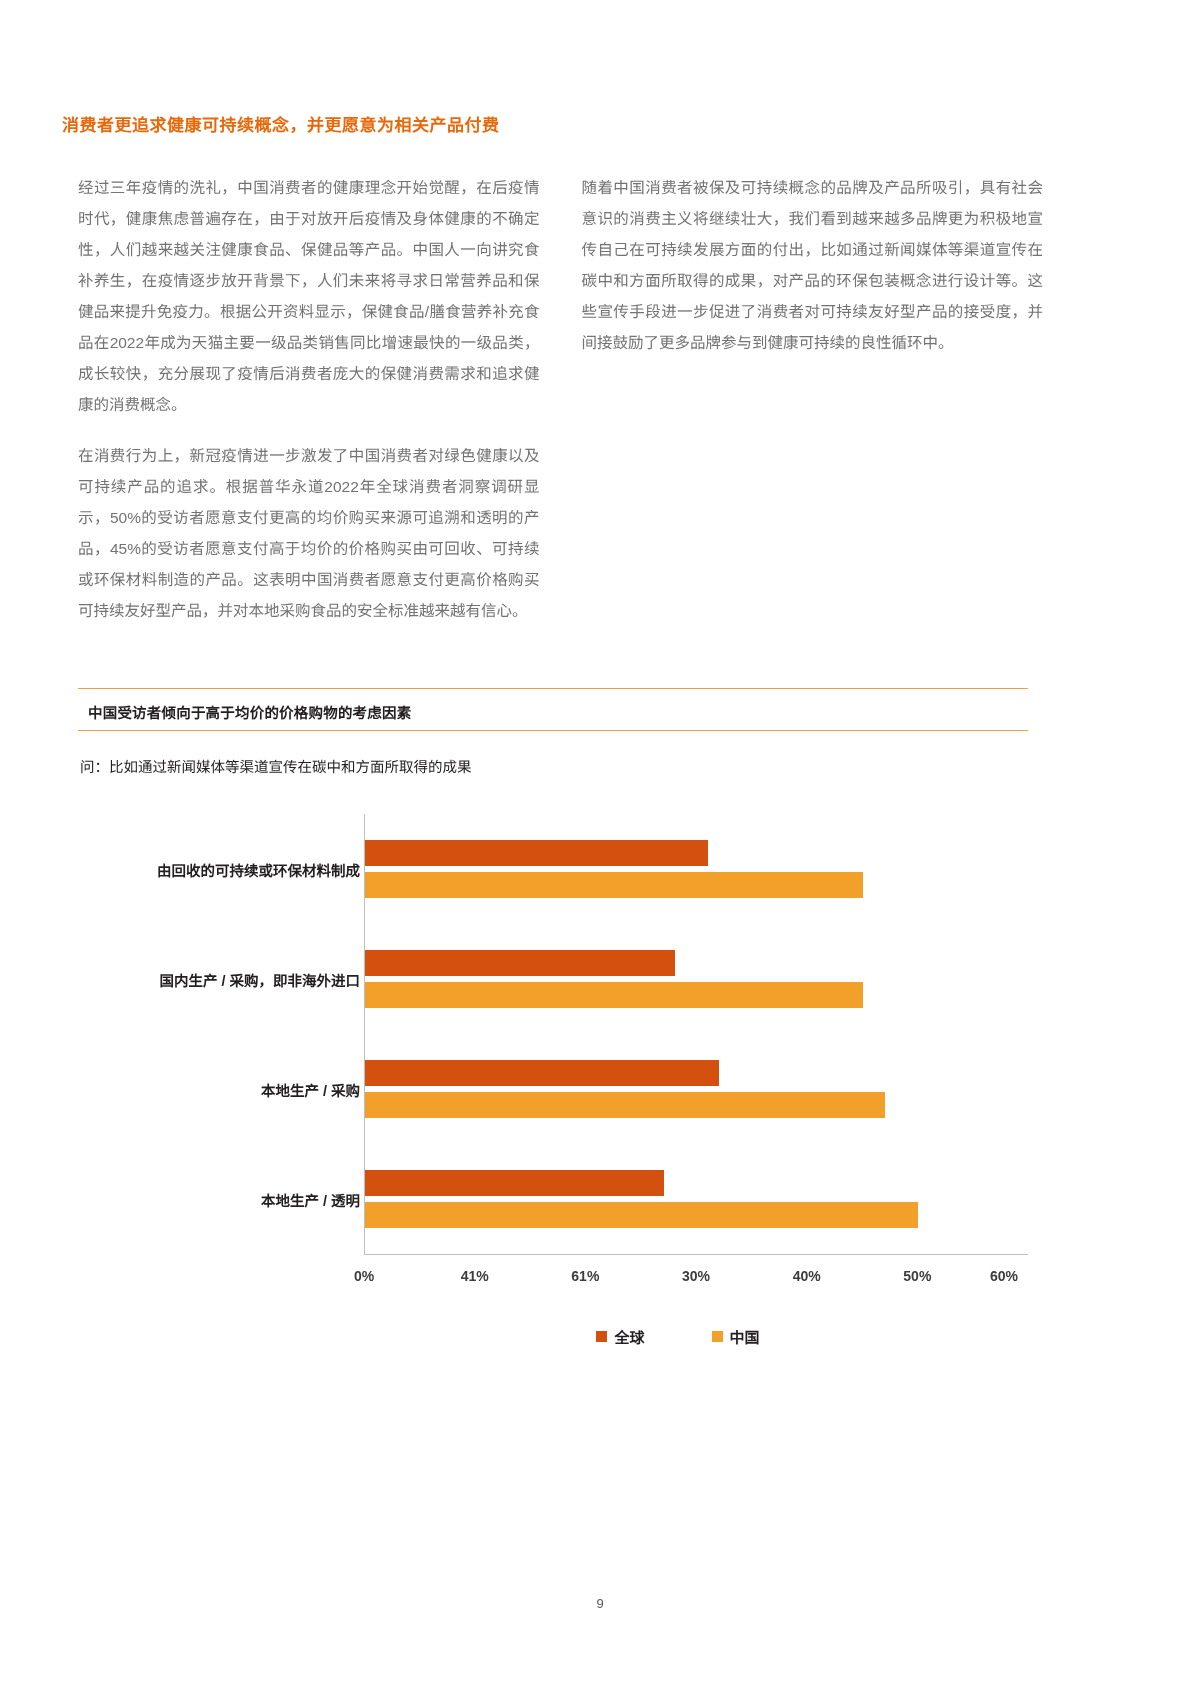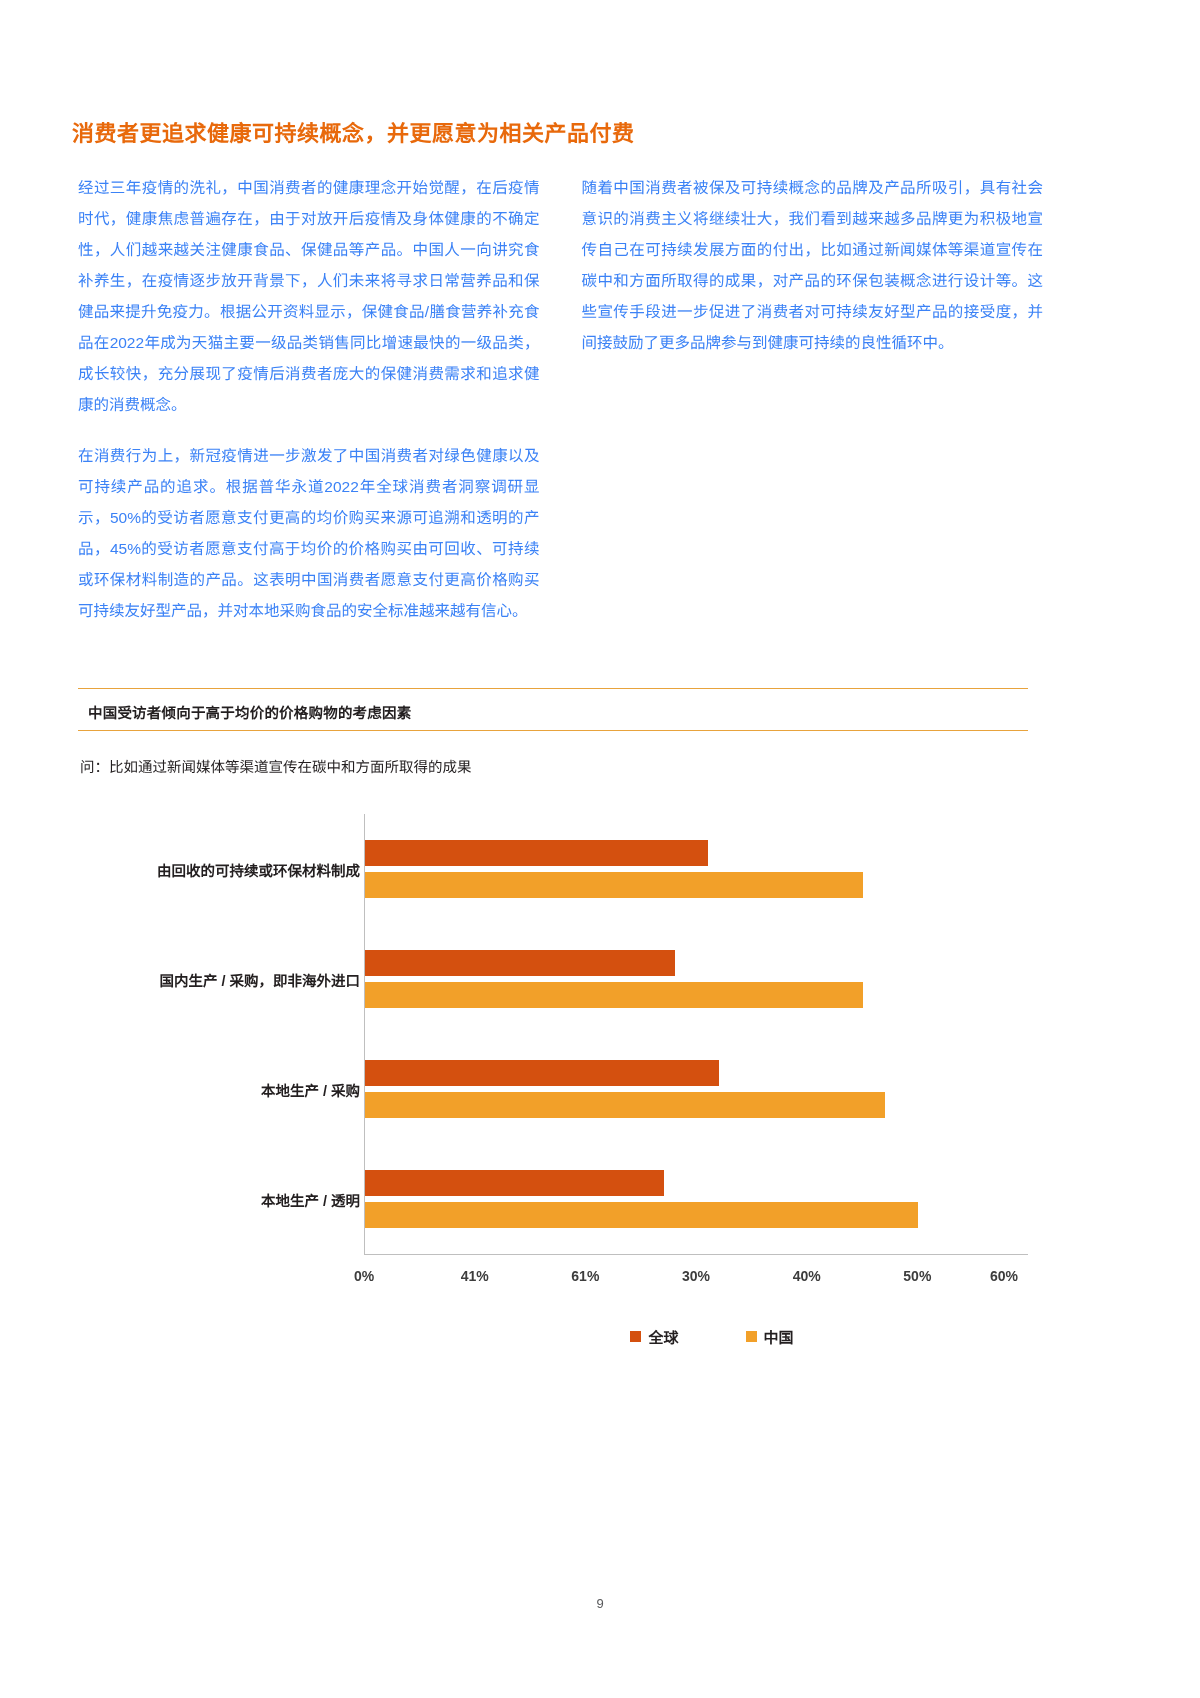--- a/index.html
+++ b/index.html
@@ -16,24 +16,24 @@
     color: #231f20;
     overflow: hidden;
   }
   .page {
     position: absolute;
     inset: 0;
     background: #ffffff;
   }
   .page-heading {
     position: absolute;
-    left: 72px;
+    left: 62px;
     top: 100px;
     width: 980px;
-    font-size: 22px;
+    font-size: 17px;
     font-weight: bold;
     color: #e8690b;
     letter-spacing: 0.5px;
   }
   .columns {
     position: absolute;
     left: 78px;
     top: 172px;
     width: 965px;
     display: flex;
@@ -41,21 +41,21 @@
   }
   .col {
     width: 462px;
   }
   .col p {
     margin: 0 0 20px 0;
     font-size: 15.5px;
     line-height: 31px;
     text-align: justify;
     text-justify: inter-ideograph;
-    color: #3b82f6;
+    color: #737373;
   }
   .col p:last-child { margin-bottom: 0; }
 
   
   .chart-block {
     position: absolute;
     left: 78px;
     top: 688px;
     width: 950px;
   }
@@ -132,21 +132,21 @@
   .tick {
     position: absolute;
     top: 14px;
     font-size: 14px;
     color: #3d3d3d;
     transform: translateX(-50%);
     white-space: nowrap;
   }
   .legend {
     position: absolute;
-    left: 302px;
+    left: 268px;
     top: 512px;
     width: 664px;
     display: flex;
     justify-content: center;
     gap: 67px;
     font-size: 15px;
   }
   .legend-item {
     display: flex;
     align-items: center;

